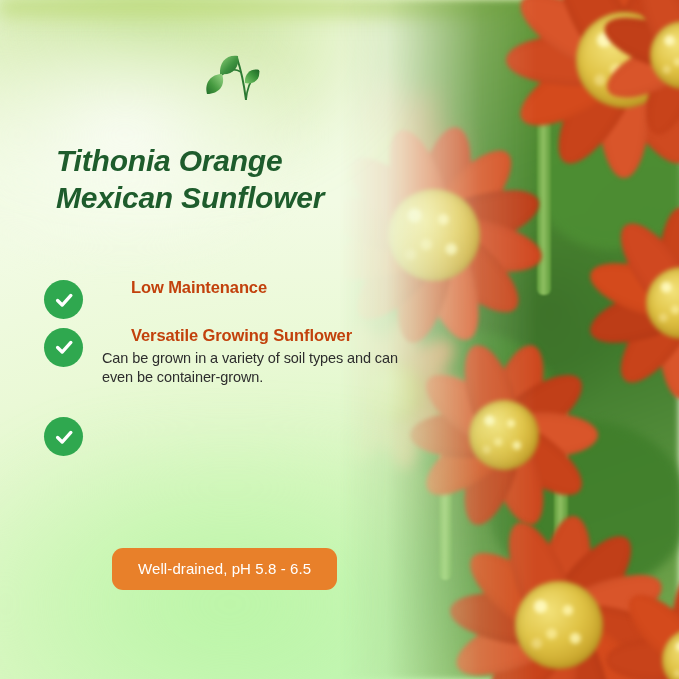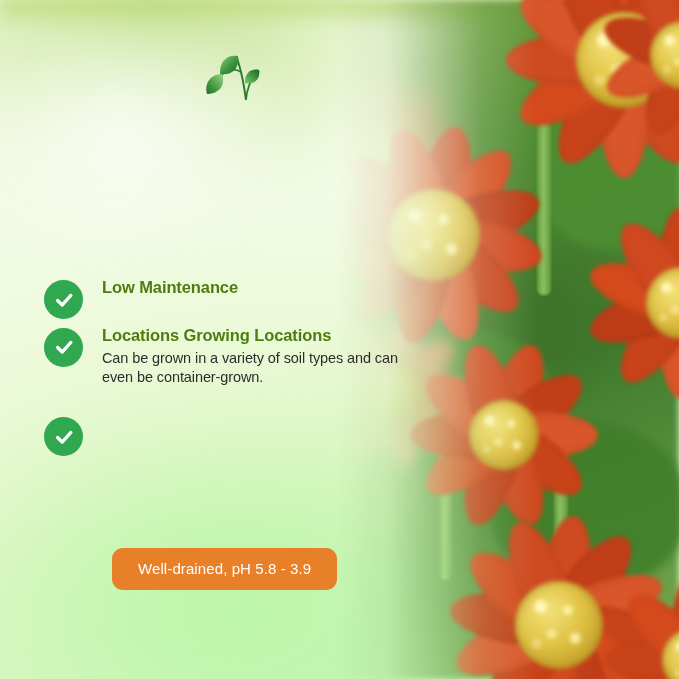--- a/index.html
+++ b/index.html
@@ -107,22 +107,23 @@
   
   .features{position:absolute;left:44px;top:278px;width:380px;}
   .feature{position:relative;padding-left:58px;margin-bottom:28px;}
   .check{
     position:absolute;left:0;top:2px;width:39px;height:39px;border-radius:50%;
     background:#2fa84f;
     display:flex;align-items:center;justify-content:center;
   }
   .check svg{display:block;}
   .feat-title{
-    font-size:16.5px;font-weight:bold;color:#4d7c0f;line-height:1.2;margin-bottom:3px;
+    font-size:16.5px;font-weight:bold;color:#c2410c;line-height:1.2;margin-bottom:3px;
     letter-spacing:-.1px;
+    margin-left:29px;
   }
   .feat-desc{font-size:14.5px;color:#2d2d2d;line-height:1.33;letter-spacing:-.1px;}
 
   
   .badge{
     position:absolute;left:112px;top:548px;
     padding:12px 26px;border-radius:11px;
     background:#e8802a;color:#ffffff;
     font-size:15px;line-height:1.2;letter-spacing:.1px;
     white-space:nowrap;
@@ -319,47 +320,51 @@
         <path d="M55 56 C53 40 50 26 46 14" stroke="#2c7a33" stroke-width="2" fill="none"></path>
         <path d="M55 56 C56 44 60 34 68 27" stroke="#2c7a33" stroke-width="1.7" fill="none"></path>
         <path d="M50 28 C44 24 36 25 31 31" stroke="#2c7a33" stroke-width="1.6" fill="none"></path>
         <path d="M47 12 C36 10 28 18 29 30 C41 32 49 24 47 12 Z" fill="url(#lg1)"></path>
         <path d="M31 30 C20 30 13 39 16 50 C28 50 35 41 31 30 Z" fill="url(#lg2)"></path>
         <path d="M68 26 C60 24 53 30 54 39 C63 41 70 35 68 26 Z" fill="url(#lg3)"></path>
       </svg>
     </div>
   </div>
 
+  <div class="headline">
+    <div>Tithonia Orange</div>
+    <div>Mexican Sunflower</div>
+  </div>
 
   <div class="features">
 
     <div class="feature">
       <span class="check">
         <svg width="22" height="22" viewBox="0 0 24 24">
           <path d="M5 12.5 L10 17.5 L19.5 7" fill="none" stroke="#ffffff" stroke-width="3.6" stroke-linecap="round" stroke-linejoin="round"></path>
         </svg>
       </span>
       <div class="feat-title">Low Maintenance</div>
     </div>
 
     <div class="feature">
       <span class="check">
         <svg width="22" height="22" viewBox="0 0 24 24">
           <path d="M5 12.5 L10 17.5 L19.5 7" fill="none" stroke="#ffffff" stroke-width="3.6" stroke-linecap="round" stroke-linejoin="round"></path>
         </svg>
       </span>
-      <div class="feat-title">Locations Growing Locations</div>
+      <div class="feat-title">Versatile Growing Sunflower</div>
       <div class="feat-desc">Can be grown in a variety of soil types and can even be container-grown.</div>
     </div>
 
     <div class="feature">
       <span class="check">
         <svg width="22" height="22" viewBox="0 0 24 24">
           <path d="M5 12.5 L10 17.5 L19.5 7" fill="none" stroke="#ffffff" stroke-width="3.6" stroke-linecap="round" stroke-linejoin="round"></path>
         </svg>
       </span>
     </div>
 
   </div>
 
-  <div class="badge">Well-drained, pH 5.8 - 3.9</div>
+  <div class="badge">Well-drained, pH 5.8 - 6.5</div>
 
 </div>
 
 </body></html>

